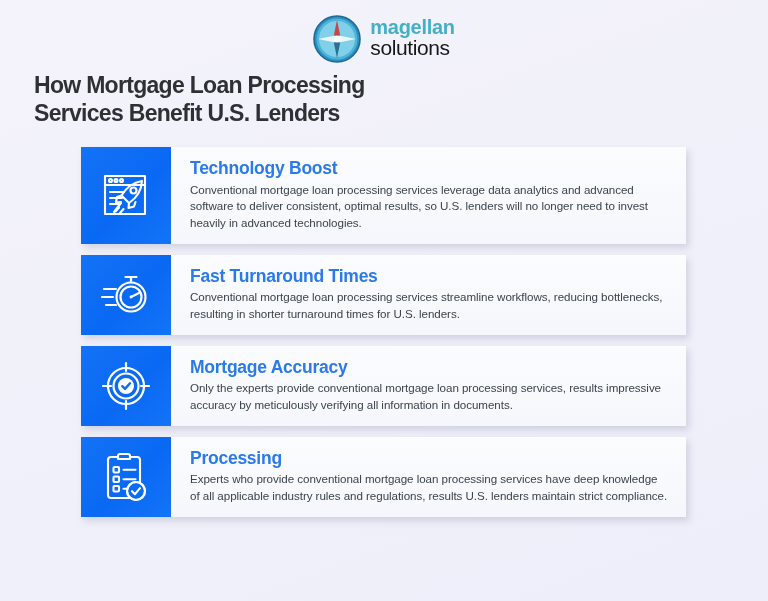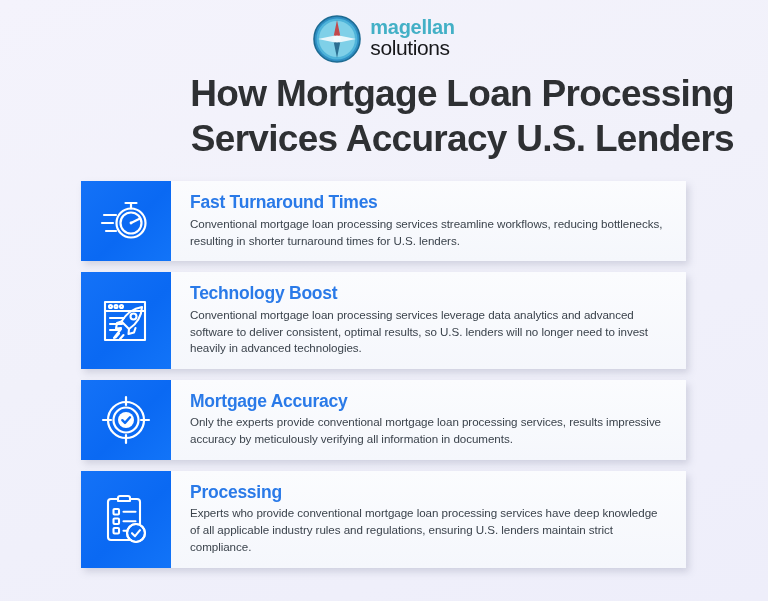--- a/index.html
+++ b/index.html
@@ -53,22 +53,22 @@
   }
   .logo-bottom {
     font-size: 21px;
     font-weight: 400;
     color: #17171a;
     letter-spacing: -0.4px;
   }
 
   
   .headline {
-    text-align: right;
-    font-size: 37px;
+    text-align: left;
+    font-size: 23px;
     font-weight: 700;
     color: #2e3033;
     line-height: 1.22;
     letter-spacing: -0.7px;
     margin-top: 9px;
     padding: 0 34px;
   }
   .headline .l2 { display: block; }
 
   
@@ -144,70 +144,70 @@
       <circle cx="24" cy="24" r="23" fill="none" stroke="#1d6b92" stroke-width="1.6"></circle>
     </svg>
     <div class="logo-words">
       <span class="logo-top">magellan</span>
       <span class="logo-bottom">solutions</span>
     </div>
   </div>
 
   <h1 class="headline">
     <span>How Mortgage Loan Processing</span>
-    <span class="l2">Services Accuracy U.S. Lenders</span>
+    <span class="l2">Services Benefit U.S. Lenders</span>
   </h1>
 
   <div class="cards">
+
+    <div class="card">
+      <div class="card-icon">
+        <svg width="50" height="48" viewBox="0 0 50 48" fill="none" stroke="#ffffff" stroke-width="2.1" stroke-linecap="round" stroke-linejoin="round">
+          <path d="M4 5 h40 v38 h-40 z"></path>
+          <path d="M4 14 h40"></path>
+          <circle cx="9.5" cy="9.5" r="1.5"></circle>
+          <circle cx="15" cy="9.5" r="1.5"></circle>
+          <circle cx="20.5" cy="9.5" r="1.5"></circle>
+          <path d="M9 21 h14"></path>
+          <path d="M9 27 h12"></path>
+          <path d="M9 33 h9"></path>
+
+          <path d="M41 10 c-9 1.5 -16 7 -20.5 14.5 l7.5 7.5 C35.5 27 40.5 19.5 41 10 z"></path>
+          <circle cx="32.5" cy="19.5" r="3"></circle>
+
+          <path d="M20.5 24.5 l-4.5 1.5 l-1 5.5 l5 -0.5"></path>
+          <path d="M28 32 l-0.5 5 l5.5 -1.5 l1.5 -4.5"></path>
+          <path d="M20 32 L13 41"></path>
+          <path d="M18 36.5 L14.5 40.5"></path>
+          <path d="M22.5 38 L19 42"></path>
+        </svg>
+      </div>
+      <div class="card-body">
+        <div class="card-title">Technology Boost</div>
+        <div class="card-text">Conventional mortgage loan processing services leverage data analytics and advanced software to deliver consistent, optimal results, so U.S. lenders will no longer need to invest heavily in advanced technologies.</div>
+      </div>
+    </div>
 
     <div class="card">
       <div class="card-icon">
         <svg width="52" height="46" viewBox="0 0 52 46" fill="none" stroke="#ffffff" stroke-width="2.2" stroke-linecap="round" stroke-linejoin="round">
           <circle cx="31" cy="25" r="14.5"></circle>
           <circle cx="31" cy="25" r="10.5"></circle>
           <path d="M25.5 5 h11"></path>
           <path d="M31 5 v5.5"></path>
           <path d="M31 25 L40 20.5"></path>
           <circle cx="31" cy="25" r="1.4" fill="#ffffff" stroke="none"></circle>
           <path d="M4 17 h12"></path>
           <path d="M2 25 h11"></path>
           <path d="M6 33 h10"></path>
         </svg>
       </div>
       <div class="card-body">
         <div class="card-title">Fast Turnaround Times</div>
         <div class="card-text">Conventional mortgage loan processing services streamline workflows, reducing bottlenecks, resulting in shorter turnaround times for U.S. lenders.</div>
-      </div>
-    </div>
-
-    <div class="card">
-      <div class="card-icon">
-        <svg width="50" height="48" viewBox="0 0 50 48" fill="none" stroke="#ffffff" stroke-width="2.1" stroke-linecap="round" stroke-linejoin="round">
-          <path d="M4 5 h40 v38 h-40 z"></path>
-          <path d="M4 14 h40"></path>
-          <circle cx="9.5" cy="9.5" r="1.5"></circle>
-          <circle cx="15" cy="9.5" r="1.5"></circle>
-          <circle cx="20.5" cy="9.5" r="1.5"></circle>
-          <path d="M9 21 h14"></path>
-          <path d="M9 27 h12"></path>
-          <path d="M9 33 h9"></path>
-
-          <path d="M41 10 c-9 1.5 -16 7 -20.5 14.5 l7.5 7.5 C35.5 27 40.5 19.5 41 10 z"></path>
-          <circle cx="32.5" cy="19.5" r="3"></circle>
-
-          <path d="M20.5 24.5 l-4.5 1.5 l-1 5.5 l5 -0.5"></path>
-          <path d="M28 32 l-0.5 5 l5.5 -1.5 l1.5 -4.5"></path>
-          <path d="M20 32 L13 41"></path>
-          <path d="M18 36.5 L14.5 40.5"></path>
-          <path d="M22.5 38 L19 42"></path>
-        </svg>
-      </div>
-      <div class="card-body">
-        <div class="card-title">Technology Boost</div>
-        <div class="card-text">Conventional mortgage loan processing services leverage data analytics and advanced software to deliver consistent, optimal results, so U.S. lenders will no longer need to invest heavily in advanced technologies.</div>
       </div>
     </div>
 
     <div class="card">
       <div class="card-icon">
         <svg width="50" height="50" viewBox="0 0 50 50" fill="none" stroke="#ffffff" stroke-width="2.2" stroke-linecap="round" stroke-linejoin="round">
           <circle cx="25" cy="25" r="18"></circle>
           <circle cx="25" cy="25" r="12.5"></circle>
           <circle cx="25" cy="25" r="8" fill="#ffffff" stroke="none"></circle>
           <path d="M21.3 25.2 l2.7 2.7 l5 -5.6" stroke="#0c6cf4" stroke-width="2.4"></path>
@@ -234,18 +234,18 @@
           <path d="M21.5 18.8 h12"></path>
           <path d="M21.5 28.2 h12"></path>
           <path d="M21.5 37.7 h7"></path>
           <circle cx="34" cy="40" r="9" fill="#0c6cf4"></circle>
           <circle cx="34" cy="40" r="9"></circle>
           <path d="M30 40.2 l3 3 l5 -6"></path>
         </svg>
       </div>
       <div class="card-body">
         <div class="card-title">Processing</div>
-        <div class="card-text">Experts who provide conventional mortgage loan processing services have deep knowledge of all applicable industry rules and regulations, ensuring U.S. lenders maintain strict compliance.</div>
+        <div class="card-text">Experts who provide conventional mortgage loan processing services have deep knowledge of all applicable industry rules and regulations, results U.S. lenders maintain strict compliance.</div>
       </div>
     </div>
 
   </div>
 </div>
 
 </body></html>

